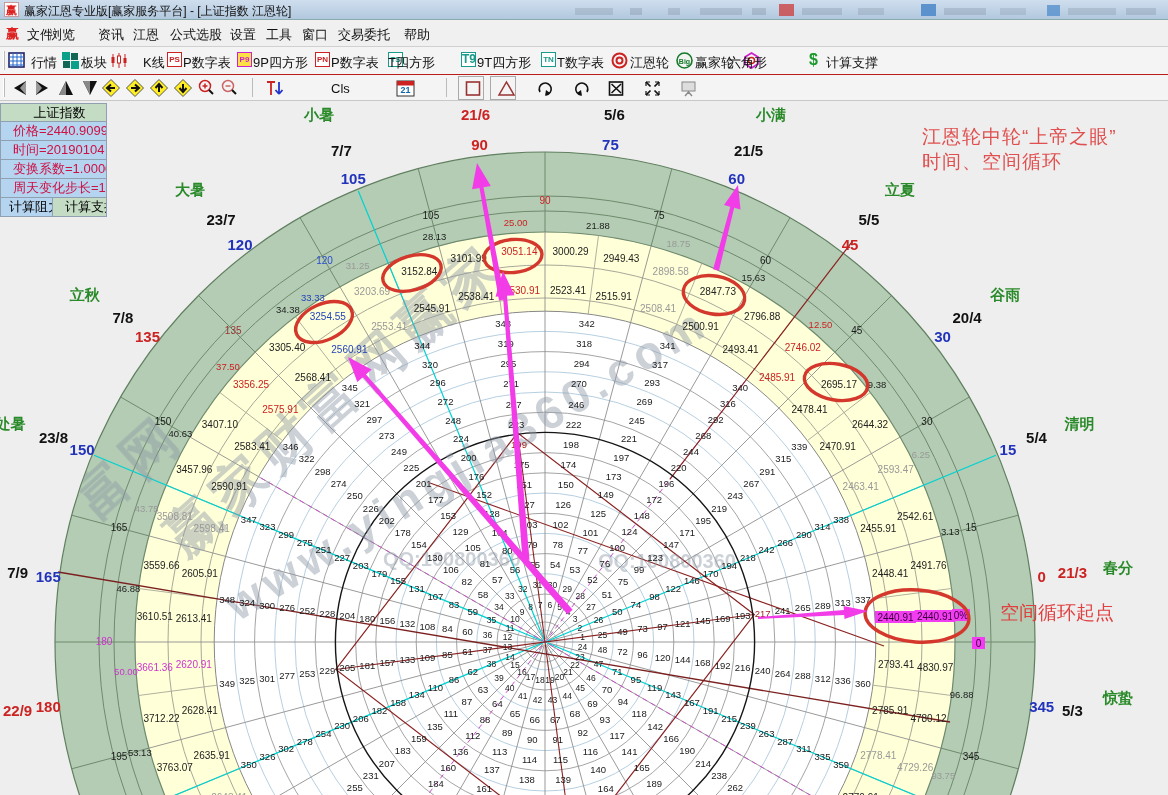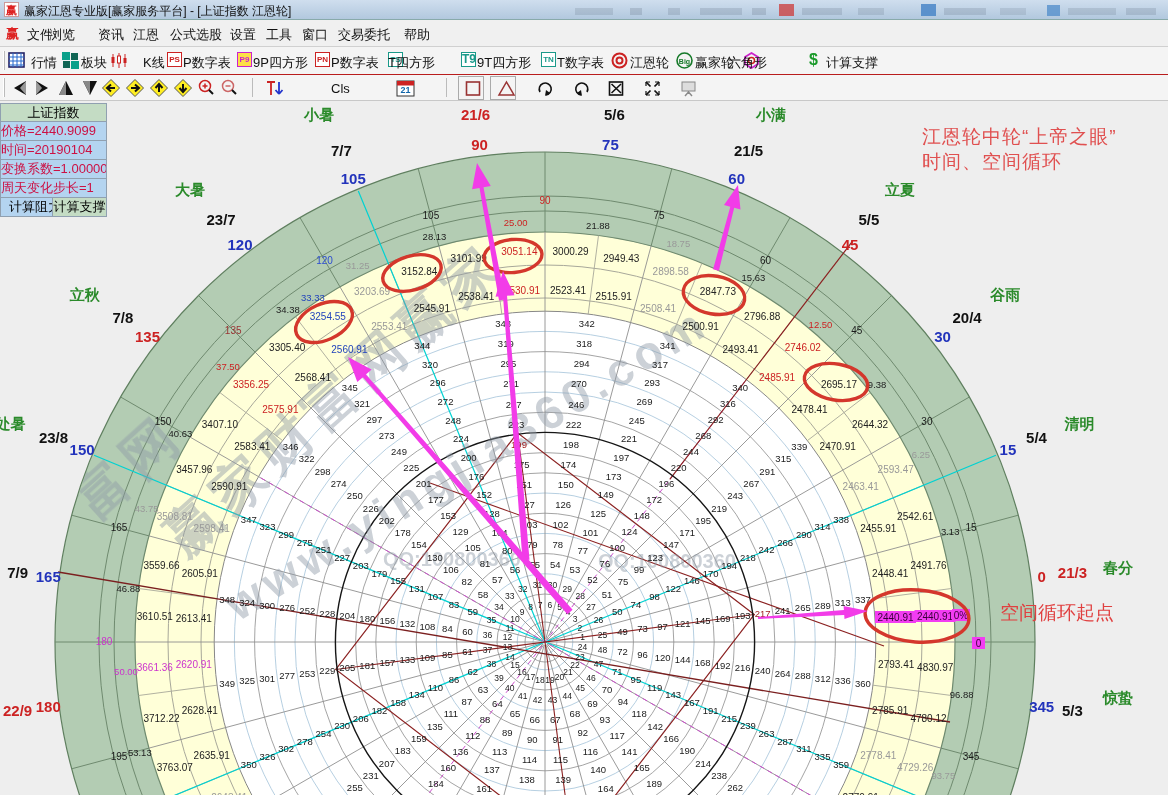--- a/index.html
+++ b/index.html
@@ -9,21 +9,21 @@
 #menu{left:0;top:20px;width:1168px;height:27px;background:#f0f0f0;border-bottom:1px solid #d0d0d0;
  font-size:13px;color:#111}
 #tb1{left:0;top:47px;width:1168px;height:28px;background:#f4f4f4;border-bottom:1px solid #b91c1c;font-size:13px;color:#111}
 #tb2{left:0;top:75px;width:1168px;height:26px;background:#f4f4f4;border-bottom:1px solid #c8c8c8;font-size:13px;color:#111}
 .mi{position:absolute;top:6px}
 .t1{position:absolute;top:7px}
 .ic{position:absolute;top:5px}
 .i2{position:absolute;top:4px}
 #panel{left:0;top:103px;width:107px;font-size:13px;z-index:5}
 #panel .r{border:1px solid #90a0b0;border-top:none;height:19px;line-height:18px;
- background:#b4d4f0;color:#cc1144;padding-left:0;white-space:nowrap;overflow:hidden}
+ background:#b4d4f0;color:#cc1144;padding-left:12px;white-space:nowrap;overflow:hidden}
 #panel .h{border-top:1px solid #90a0b0;background:#c4dcc4;color:#000;text-align:center}
 </style></head><body>
 <svg style="position:absolute;left:0;top:101px" width="1168" height="694" viewBox="0 101 1168 694" font-family="&quot;Liberation Sans&quot;,sans-serif">
     <circle cx="545" cy="642" r="490" fill="#b3ccb3" stroke="#5f7f5f" stroke-width="1.2"></circle>
     <circle cx="545" cy="642" r="446" fill="none" stroke="#6f8a6f" stroke-width="1"></circle>
     <circle cx="545" cy="642" r="431" fill="none" stroke="#6f8a6f" stroke-width="1"></circle>
     <circle cx="545" cy="642" r="410" fill="#ffffd8" stroke="#6f8a6f" stroke-width="1.2"></circle>
     <circle cx="545" cy="642" r="377" fill="none" stroke="#a8a89a" stroke-width="1"></circle>
     <circle cx="545" cy="642" r="344" fill="none" stroke="#a8a89a" stroke-width="1"></circle>
     <circle cx="545" cy="642" r="330.8" fill="#ffffff" stroke="#888" stroke-width="1"></circle>

